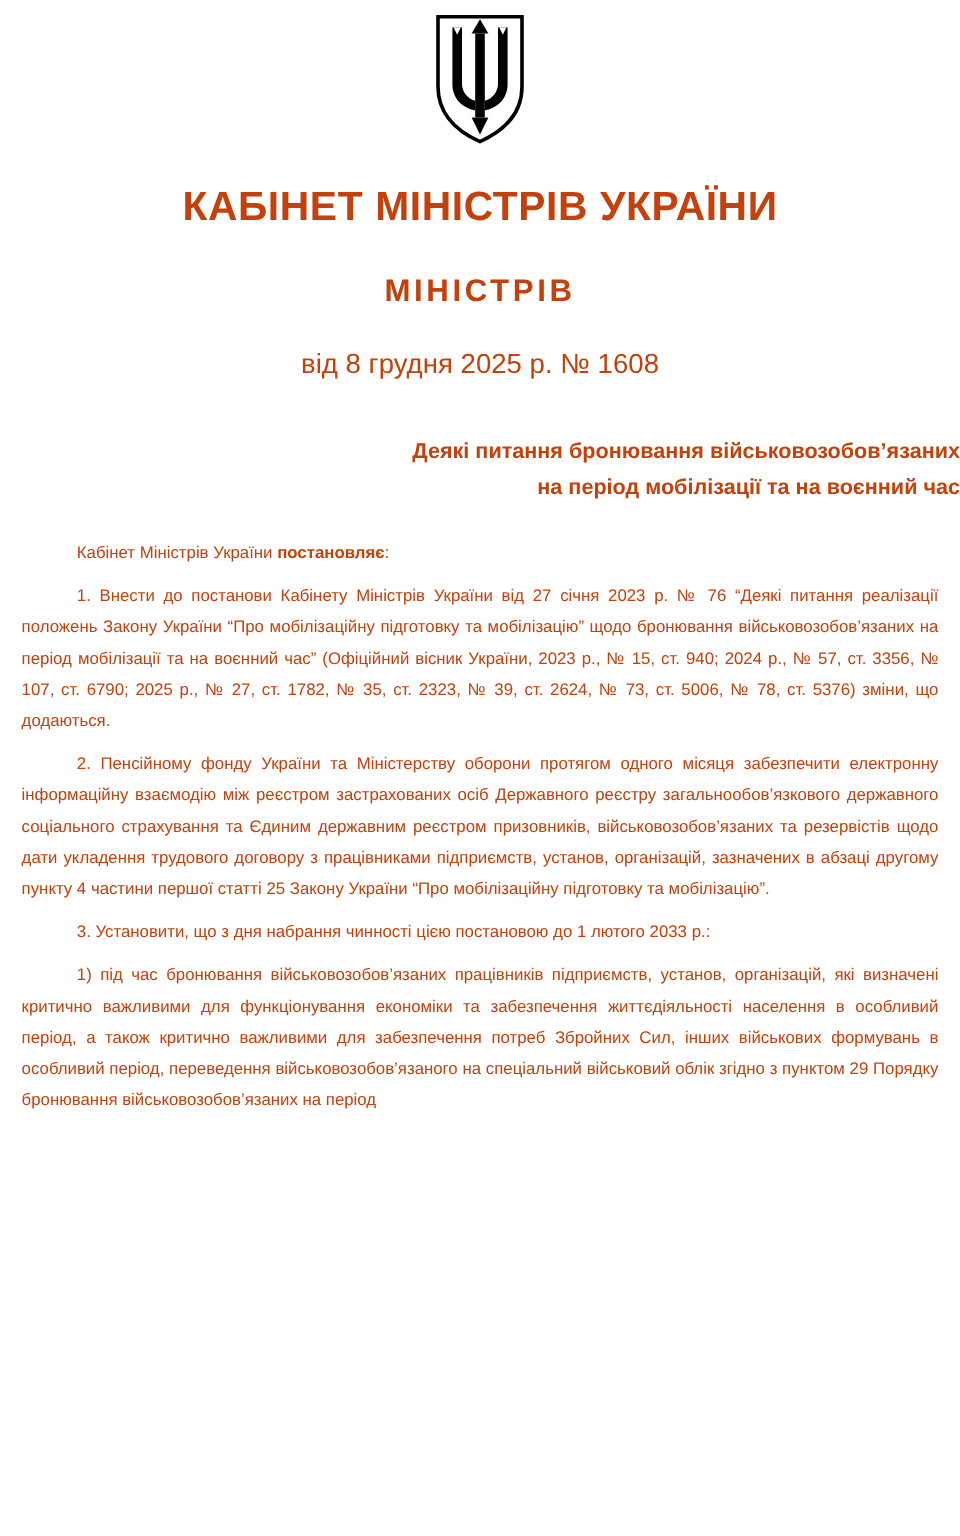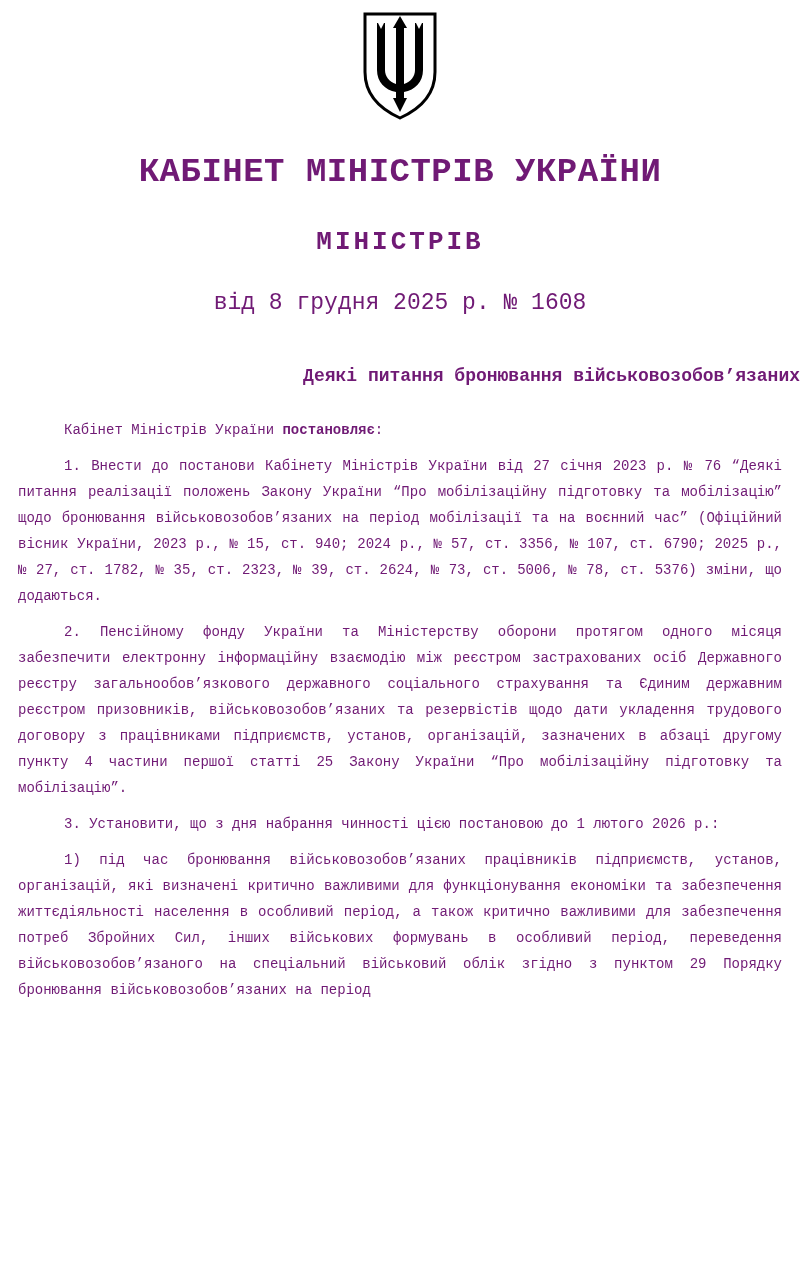--- a/index.html
+++ b/index.html
@@ -2,22 +2,22 @@
 <html lang="uk"><head>
 <meta charset="utf-8">
 <style>
   html, body { margin: 0; padding: 0; background: #ffffff; }
   .page {
     position: relative;
     width: 800px;
     height: 1280px;
     margin: 0 auto;
     background: #ffffff;
-    color: #701a75;
-    font-family: Liberation Mono, monospace;
+    color: #c2410c;
+    font-family: Liberation Sans, sans-serif;
     overflow: hidden;
   }
   .coa-wrap {
     display: flex;
     justify-content: center;
     padding-top: 10px;
   }
   .org-name {
     text-align: center;
     font-weight: bold;
@@ -91,24 +91,25 @@
 
   <div class="org-name">КАБІНЕТ МІНІСТРІВ УКРАЇНИ</div>
 
   <div class="doc-type">МІНІСТРІВ</div>
 
   <div class="date-line">від 8 грудня 2025 р. № 1608</div>
 
 
   <div class="doc-title">
     <div>Деякі питання бронювання військовозобов’язаних</div>
+    <div>на період мобілізації та на воєнний час</div>
   </div>
 
   <div class="body-text">
     <p class="preamble"><span>Кабінет Міністрів України </span><span class="bold">постановляє</span><span>:</span></p>
 
     <p>1. Внести до постанови Кабінету Міністрів України від 27 січня 2023 р. № 76 “Деякі питання реалізації положень Закону України “Про мобілізаційну підготовку та мобілізацію” щодо бронювання військовозобов’язаних на період мобілізації та на воєнний час” (Офіційний вісник України, 2023 р., № 15, ст. 940; 2024 р., № 57, ст. 3356, № 107, ст. 6790; 2025 р., № 27, ст. 1782, № 35, ст. 2323, № 39, ст. 2624, № 73, ст. 5006, № 78, ст. 5376) зміни, що додаються.</p>
     <p>2. Пенсійному фонду України та Міністерству оборони протягом одного місяця забезпечити електронну інформаційну взаємодію між реєстром застрахованих осіб Державного реєстру загальнообов’язкового державного соціального страхування та Єдиним державним реєстром призовників, військовозобов’язаних та резервістів щодо дати укладення трудового договору з працівниками підприємств, установ, організацій, зазначених в абзаці другому пункту 4 частини першої статті 25 Закону України “Про мобілізаційну підготовку та мобілізацію”.</p>
-    <p>3. Установити, що з дня набрання чинності цією постановою до 1 лютого 2026 р.:</p>
+    <p>3. Установити, що з дня набрання чинності цією постановою до 1 лютого 2033 р.:</p>
     <p>1) під час бронювання військовозобов’язаних працівників підприємств, установ, організацій, які визначені критично важливими для функціонування економіки та забезпечення життєдіяльності населення в особливий період, а також критично важливими для забезпечення потреб Збройних Сил, інших військових формувань в особливий період, переведення військовозобов’язаного на спеціальний військовий облік згідно з пунктом 29 Порядку бронювання військовозобов’язаних на період</p>
   </div>
 
 </div>
 
 </body></html>

